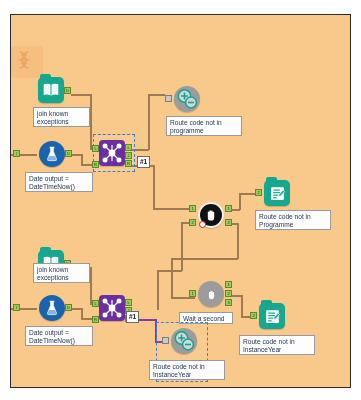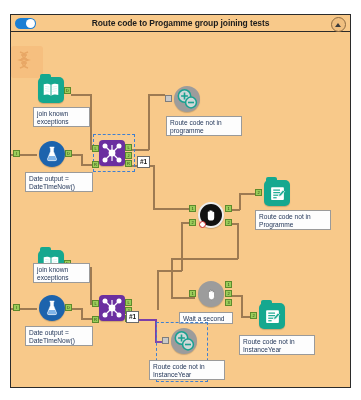--- a/index.html
+++ b/index.html
@@ -116,25 +116,20 @@
     background:#ffffff;border:1.5px solid #c62828;box-sizing:border-box;
   }
 </style>
 </head>
 <body>
 
 <div id="root">
 
   <div class="container">
 
-    <div class="titlebar">
-      <div class="toggle"></div>
-      <div class="title-text">Route code to Progamme group joining tests</div>
-      <div class="collapse-btn"></div>
-    </div>
 
     <div class="canvas">
 
       <div class="watermark">
         <svg class="dna" width="24" height="24" viewBox="0 0 24 24">
           <g fill="none" stroke="#e8a765" stroke-width="1.6">
             <path d="M5 3 C12 5 12 9 5 11 C12 13 12 17 5 19"></path>
             <path d="M13 3 C6 5 6 9 13 11 C6 13 6 17 13 19"></path>
             <path d="M6 6 L12 6 M6 10 L12 10 M6 14 L12 14"></path>
           </g>

